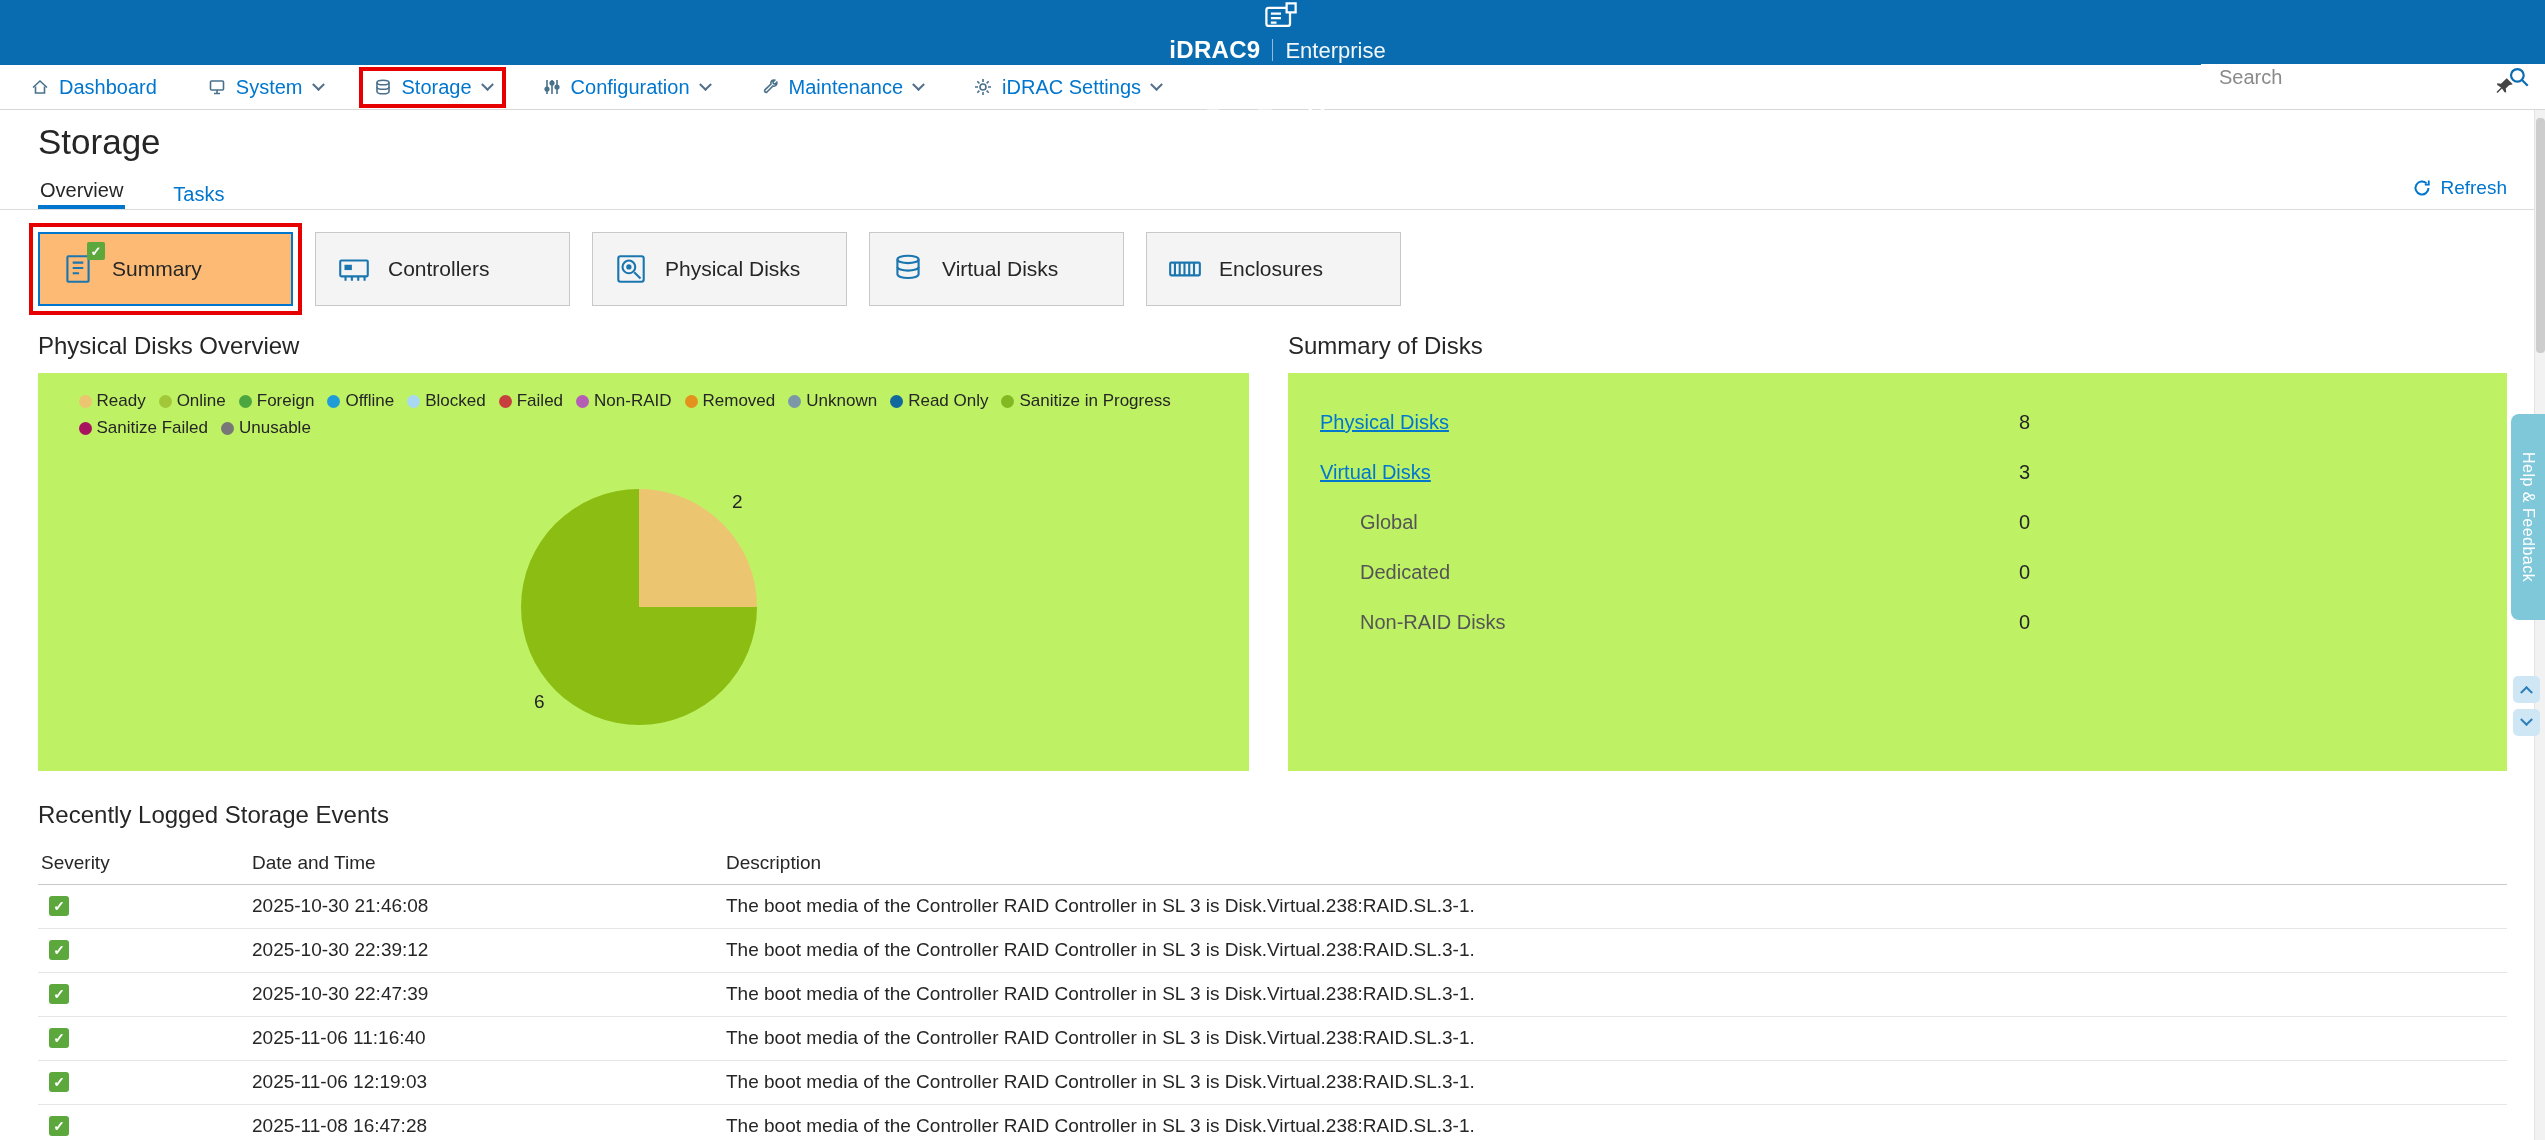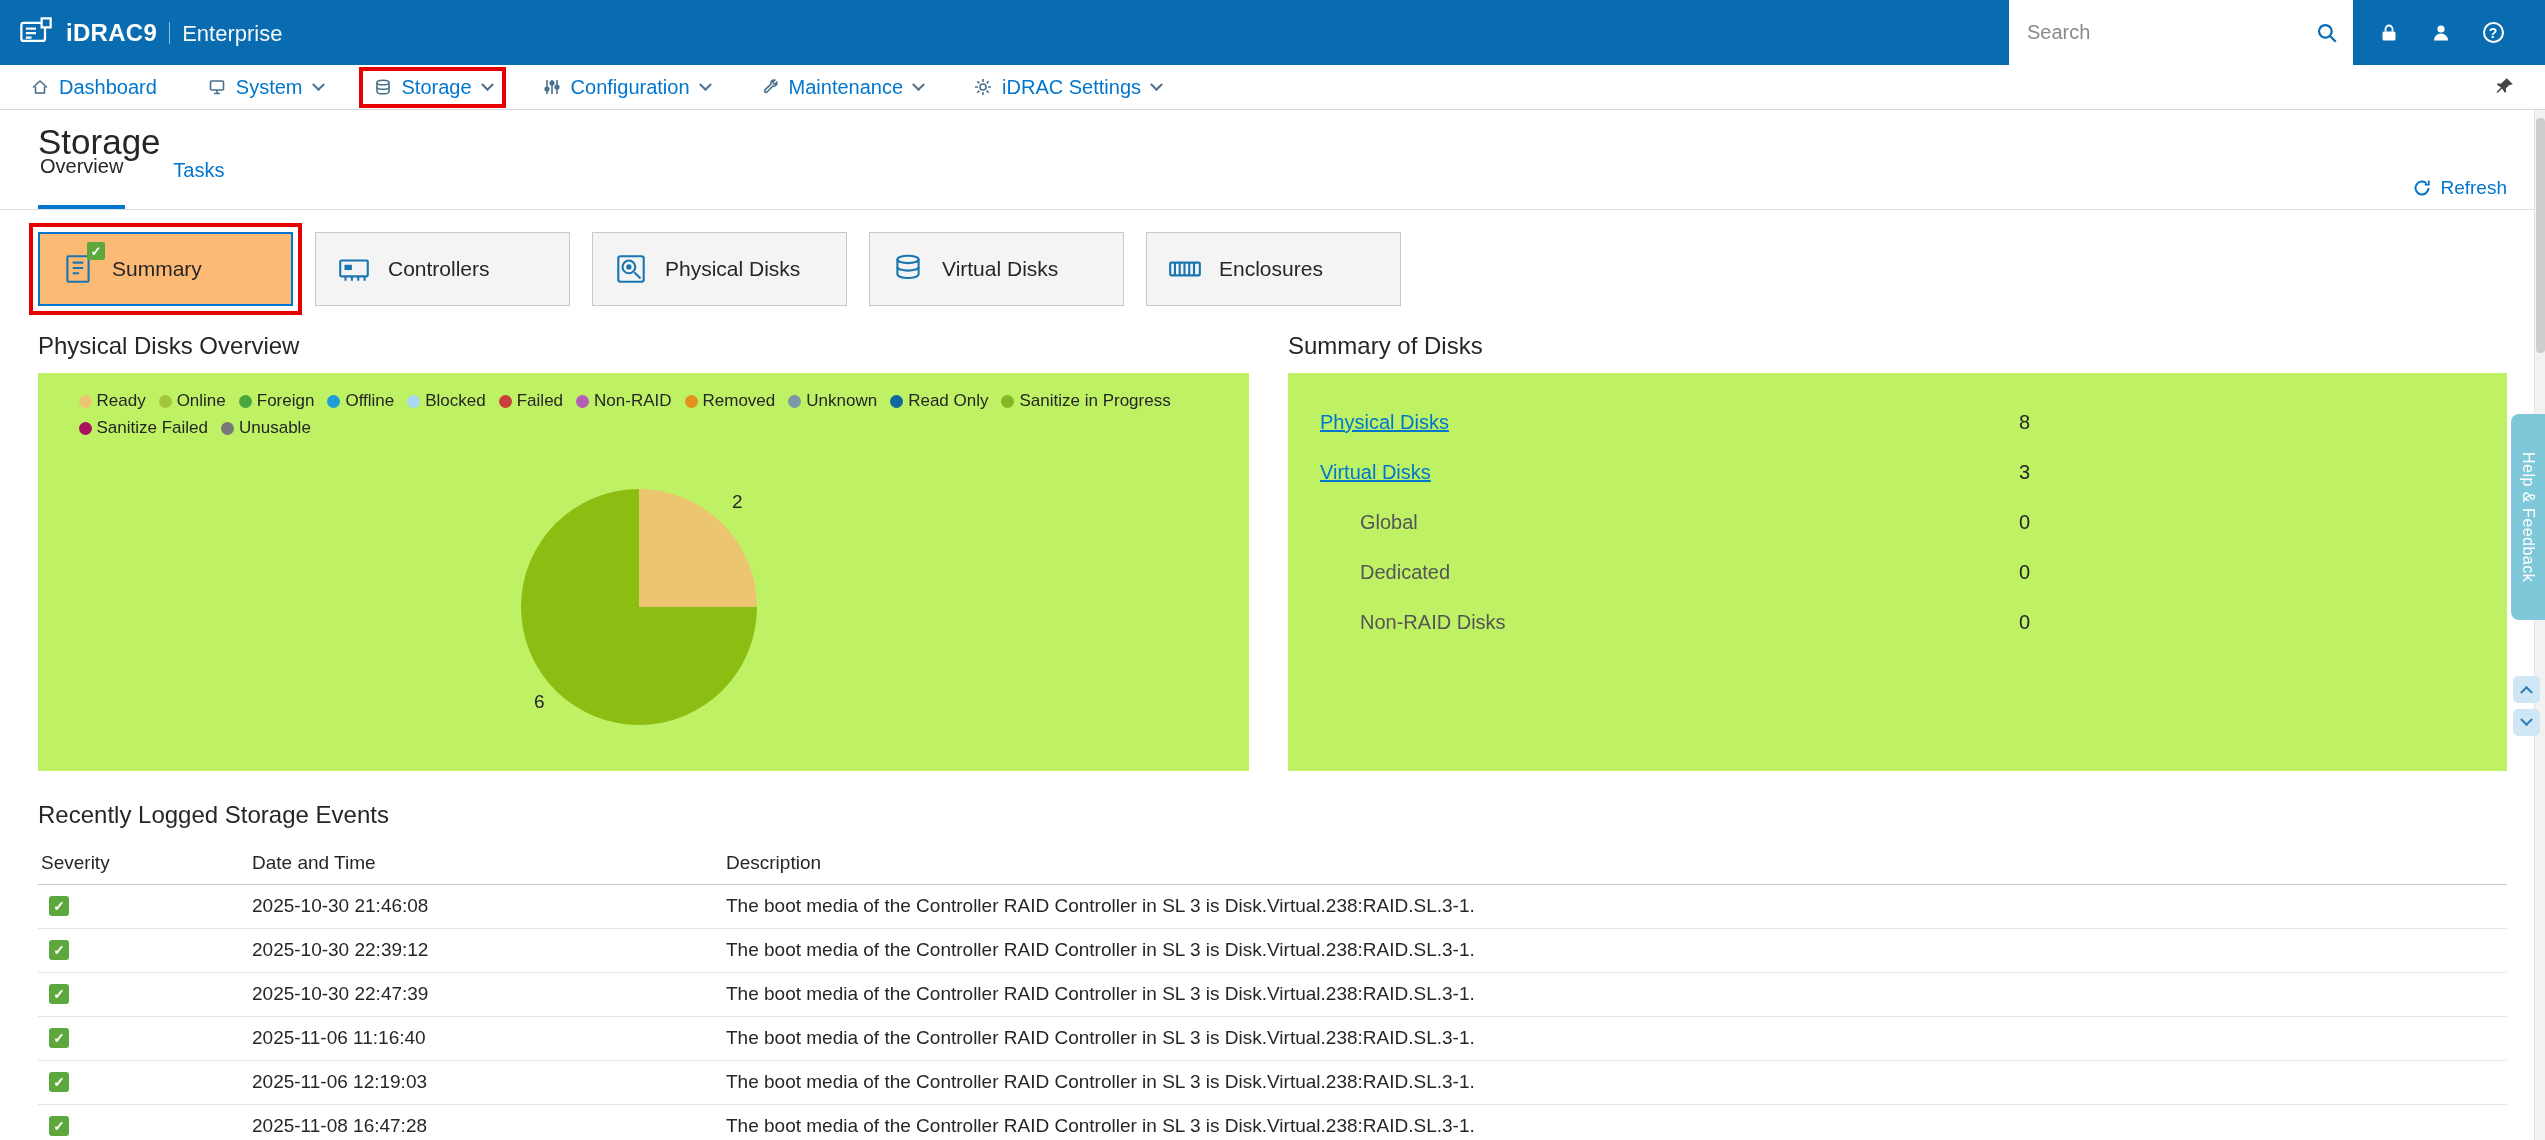--- a/index.html
+++ b/index.html
@@ -4,21 +4,21 @@
 <style>
   * { box-sizing: border-box; }
   html,body { margin:0; padding:0; }
   body {
     width:2545px; height:1140px; position:relative; overflow:hidden;
     background:#fff; color:#262626;
     font-family:"Liberation Sans", sans-serif;
   }
 
   
-  .topbar { height:65px; background:#0a6cb0; display:flex; align-items:center; color:#fff; }
+  .topbar { height:65px; background:#0a6cb0; display:flex; align-items:center; color:#fff;flex-direction:column; }
   .logo { margin-left:16px; width:40px; height:40px; display:flex; align-items:center; justify-content:center; }
   .brand { display:flex; align-items:baseline; margin-left:10px; }
   .brand .product { font-size:24px; font-weight:bold; letter-spacing:.3px; }
   .brand .divider { width:1px; height:22px; background:rgba(255,255,255,.55); margin:0 12px; align-self:center; }
   .brand .edition { font-size:22px; font-weight:400; opacity:.95; }
 
   .search-box { margin-left:auto; width:344px; height:65px; background:#fff; display:flex; align-items:flex-start; }
   .search-box input { flex:1; height:100%; border:none; outline:none; font-size:20px; padding-left:18px; color:#444; font-family:inherit; background:transparent; }
   .search-box input::placeholder { color:#8a8a8a; }
   .search-btn { width:52px; height:100%; display:flex; align-items:center; justify-content:center; cursor:pointer; background:#fff; border:none; }
@@ -31,21 +31,21 @@
   
   .navbar { height:45px; border-bottom:1px solid #d8d8d8; display:flex; align-items:center; padding-left:30px; gap:50px; background:#fff; }
   .nav-item { display:flex; align-items:center; gap:9px; color:#0076ce; font-size:20px; cursor:pointer; position:relative; white-space:nowrap; }
   .chev { width:9px; height:9px; border-right:2px solid #52708a; border-bottom:2px solid #52708a; transform:rotate(45deg) translate(-2px,-2px); margin-left:2px; }
   .nav-annotation { position:absolute; left:-14px; right:-14px; top:-9px; bottom:-9px; border:4px solid #e60000; pointer-events:none; }
   .pin-wrap { margin-left:auto; margin-right:30px; cursor:pointer; display:flex; align-items:center; }
 
   
   h1 { font-size:35px; font-weight:400; margin:12px 0 6px 38px; color:#262626; line-height:1.15; }
   .tabs-bar { display:flex; align-items:flex-end; border-bottom:1px solid #dcdcdc; padding:0 38px; height:42px; }
-  .tab { font-size:20px; padding:0 2px 27px; margin-right:46px; cursor:pointer; }
+  .tab { font-size:20px; padding:0 2px 3px; margin-right:46px; cursor:pointer; }
   .tab.active { color:#262626; border-bottom:4px solid #0076ce; }
   .tab.inactive { color:#0076ce; }
   .refresh { margin-left:auto; color:#0076ce; font-size:19px; display:flex; align-items:center; gap:8px; padding-bottom:10px; cursor:pointer; }
 
   
   .cards-row { display:flex; gap:22px; margin:22px 38px 0; }
   .card { width:255px; height:74px; background:#f4f4f4; border:1px solid #c8c8c8; display:flex; align-items:center; gap:16px; padding-left:20px; position:relative; cursor:pointer; }
   .card.selected { background:#fdba74; border:2px solid #0076ce; }
   .card-annotation { position:absolute; left:-11px; right:-11px; top:-11px; bottom:-11px; border:4px solid #e60000; pointer-events:none; }
   .card-icon { width:36px; height:36px; position:relative; flex:0 0 auto; }

